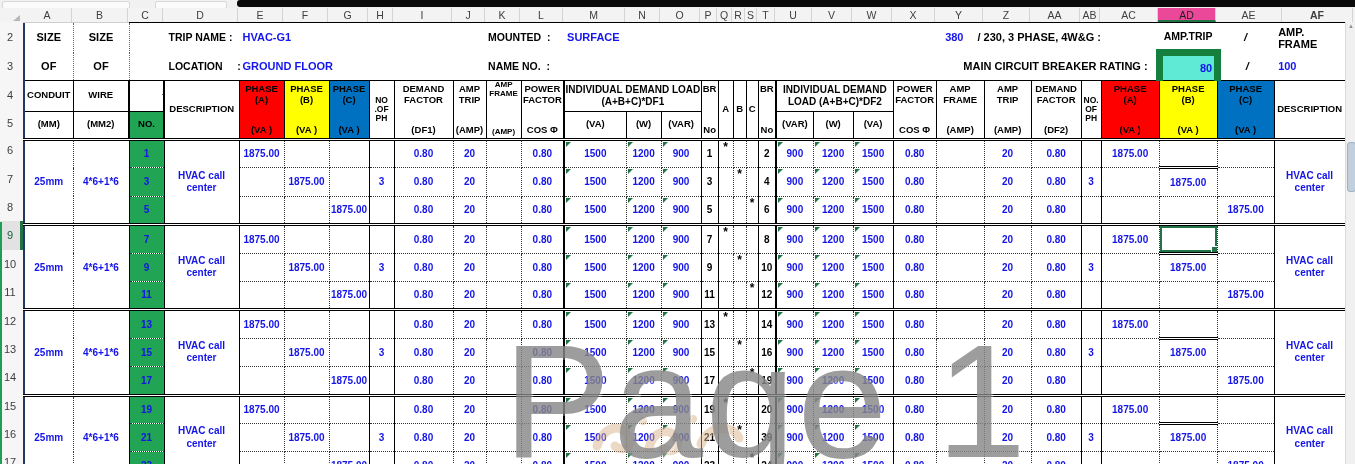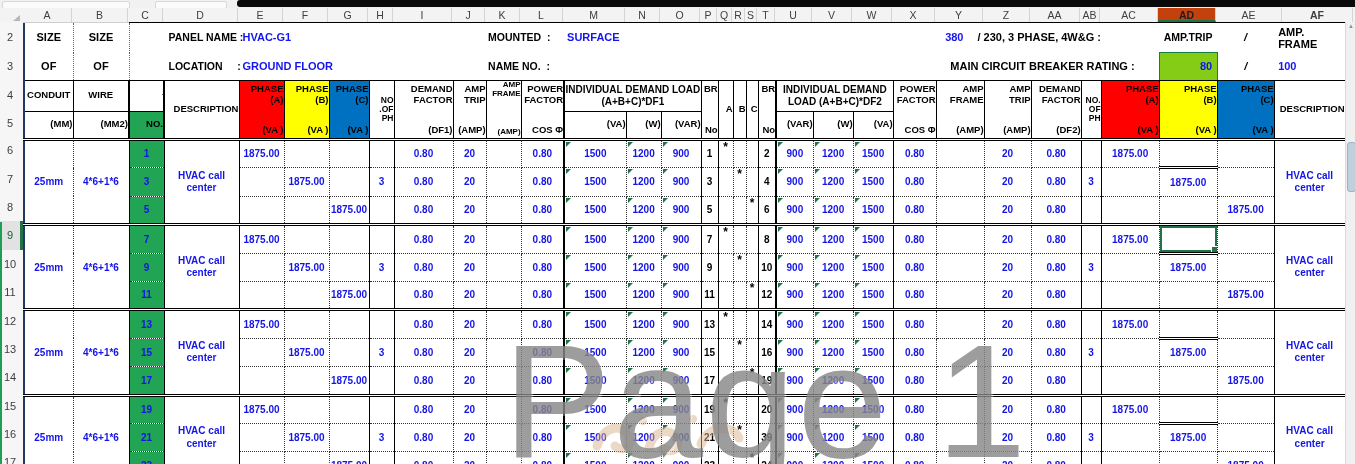--- a/index.html
+++ b/index.html
@@ -7,21 +7,21 @@
           font-family:"Liberation Sans",sans-serif;}
   
   .topbar{position:absolute;left:0;top:0;width:1355px;height:8px;background:#f1f1f1;}
   .tb-box{position:absolute;top:1px;height:6px;background:#fbfbfb;border:1px solid #d8d8d8;border-radius:2px;}
   .tb-black{position:absolute;left:237px;top:0;right:0;height:7px;background:#0a0a0a;border-radius:3px 0 0 3px;}
   
   .colstrip{position:absolute;left:23px;top:8px;height:14px;display:flex;background:#f3f3f3;}
   .colstrip-bg{position:absolute;left:0;top:8px;width:1355px;height:14px;background:#f3f3f3;border-bottom:1px solid #cfcfcf;}
   .colcell{box-sizing:border-box;height:14px;font-size:10.5px;color:#3f3f3f;text-align:center;
            line-height:14px;border-right:1px solid #d4d4d4;overflow:hidden;}
-  .colcell.sel{background:#c2410c;border-bottom:2px solid #217346;color:#1e1e1e;font-weight:bold;}
+  .colcell.sel{background:#ec4899;border-bottom:2px solid #217346;color:#1e1e1e;font-weight:normal;}
   .corner-tri{position:absolute;left:13px;top:15px;width:0;height:0;
               border-left:7px solid transparent;border-bottom:6px solid #b7b7b7;}
   
   .gutter{position:absolute;left:0;top:22px;width:23px;}
   .gutcell{box-sizing:border-box;width:23px;text-align:center;font-size:11px;color:#3d3d3d;
            display:flex;align-items:center;justify-content:center;background:#f6f6f6;
            border-right:3px solid transparent;}
   .gutcell.sel{background:#e2e2e2;border-right:3px solid #217346;color:#17613b;}
   .green-edge{position:absolute;left:0;top:222px;width:2px;height:242px;background:#1f9e55;z-index:12;}
   
@@ -30,32 +30,32 @@
   td{box-sizing:border-box;padding:0;overflow:hidden;text-align:center;vertical-align:middle;
      font-weight:bold;line-height:1.15;}
   .info{font-size:11px;color:#000;background:#fff;border:none;}
   .tsol{border-top:1px solid #000;}
   .bsol td{border-bottom:1px solid #000;}
   .iA,.iB{border-right:1px dotted #666;}
   .lft{text-align:left;}
   .lbl{display:inline-block;white-space:pre;overflow:visible;font-size:10.5px;}
   .blue{color:#1414f0;}
   .ital{font-style:italic;}
-  .orangecell{background:#84cc16;border:1px solid #15803d;padding-left:36px;}
+  .orangecell{background:#5eead4;border:7px solid #15803d;padding-left:36px;}
   
   .hd{font-size:9.5px;border:1px solid #000;color:#000;background:#fff;}
   .hd.red{background:#fe0000;}
   .hd.yellow{background:#ffff00;}
   .hd.blu{background:#0070c0;}
   .hd.green{background:#22a455;}
   .thR{border-right-width:2px !important;}
   .hsplit{display:flex;flex-direction:column;justify-content:space-between;height:52px;padding:3px 0 2px 0;}
   .small3{font-size:8.5px;line-height:1.05;}
   .tiny{font-size:8px;}
-  .dblB{border-bottom:3px double #000 !important;text-align:right;}
+  .dblB{border-bottom:3px double #000 !important;}
   
   .dc{font-size:10px;color:#1414e8;border-right:1px dotted #333;border-bottom:1px dotted #333;position:relative;}
   .cC{background:#22a455;border-left:1px solid #000;border-right:1px solid #000;}
   .cD,.cG,.cH,.cO,.cP,.cS,.cW,.cAA,.cAB,.cAE{border-right:1px solid #000;}
   .cL,.cT{border-right:2px solid #000;}
   .cP,.cT,.cQ,.cR,.cS{color:#000;}
   .cQ,.cR,.cS{vertical-align:top;font-size:12px;line-height:9px;padding-top:2px;}
   .cAF{border-right:none;}
   .grp-end td{border-bottom:3px double #000;}
   .dbl{border-bottom:3px double #000 !important;}
@@ -178,21 +178,21 @@
         <col style="width: 58px;">
         <col style="width: 58px;">
         <col style="width: 57px;">
         <col style="width: 71px;">
       </colgroup>
     <tbody id="tb">
       <tr style="height:30px;margin-top:40px;">
         <td class="info iA">SIZE</td>
         <td class="info iB">SIZE</td>
         <td class="info tsol lft" colspan="8" style="padding-left:39px;">
-          <span class="lbl" style="width:74px;">PANEL NAME :</span><span class="blue">HVAC-G1</span>
+          <span class="lbl" style="width:74px;">TRIP NAME :</span><span class="blue">HVAC-G1</span>
         </td>
         <td class="info tsol lft" colspan="5" style="padding-left:2px;">
           <span class="lbl" style="width:79px;">MOUNTED  :</span><span class="blue">SURFACE</span>
         </td>
         <td class="info tsol" colspan="8"></td>
         <td class="info tsol lft" colspan="6" style="padding-left:52px;">
           <span class="blue">380</span><span style="margin-left:14px;">/ 230, 3 PHASE, 4W&amp;G :</span>
         </td>
         <td class="info tsol" style="font-size:10.5px;">AMP.TRIP</td>
         <td class="info tsol ital">/</td>
@@ -201,21 +201,21 @@
       <tr style="height:28px;" class="bsol">
         <td class="info iA">OF</td>
         <td class="info iB">OF</td>
         <td class="info lft" colspan="8" style="padding-left:39px;">
           <span class="lbl" style="width:74px;">LOCATION     :</span><span class="blue">GROUND FLOOR</span>
         </td>
         <td class="info lft" colspan="5" style="padding-left:2px;">
           <span class="lbl">NAME NO.  :</span>
         </td>
         <td class="info" colspan="8"></td>
-        <td class="info" colspan="6" style="text-align:right;padding-right:24px;">MAIN CIRCUIT BREAKER RATING :</td>
+        <td class="info" colspan="6" style="text-align:right;padding-right:8px;">MAIN CIRCUIT BREAKER RATING :</td>
         <td class="info orangecell blue">80</td>
         <td class="info ital">/</td>
         <td class="info lft blue" style="padding-left:4px;">100</td>
       </tr>
       <tr style="height:29px;">
         <td class="hd">CONDUIT</td>
         <td class="hd">WIRE</td>
         <td class="hd thR" style="border-left-width:2px;padding-left:32px;">+BC4:</td>
         <td class="hd dblB" rowspan="2">DESCRIPTION</td>
         <td class="hd red dblB" rowspan="2">

